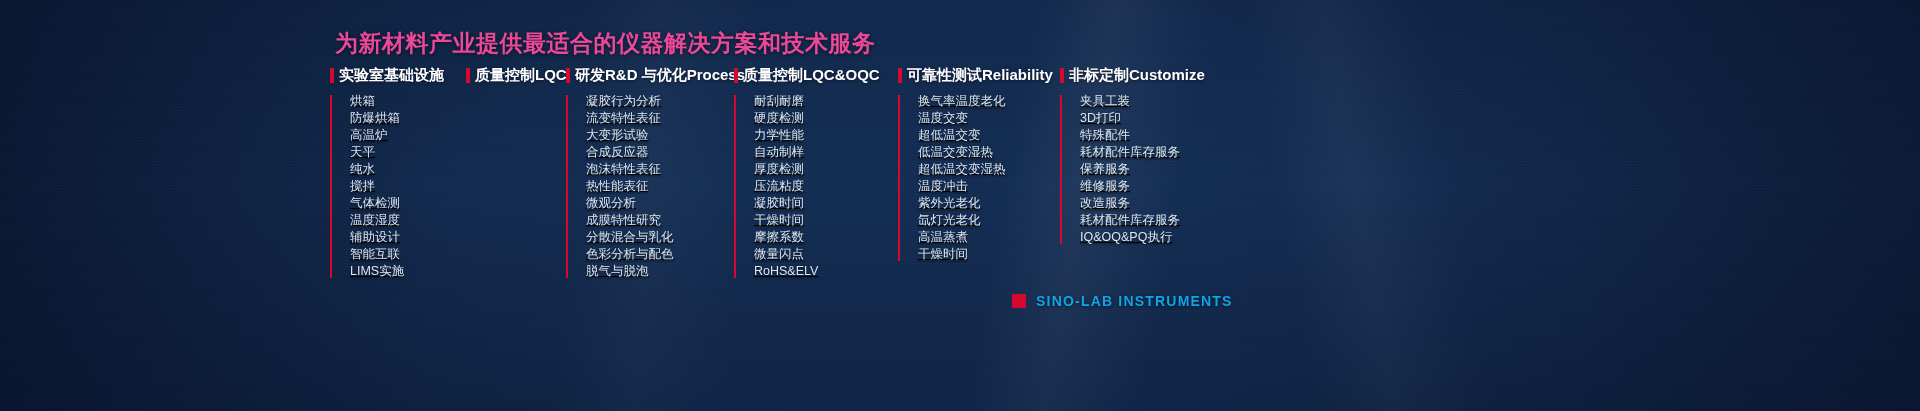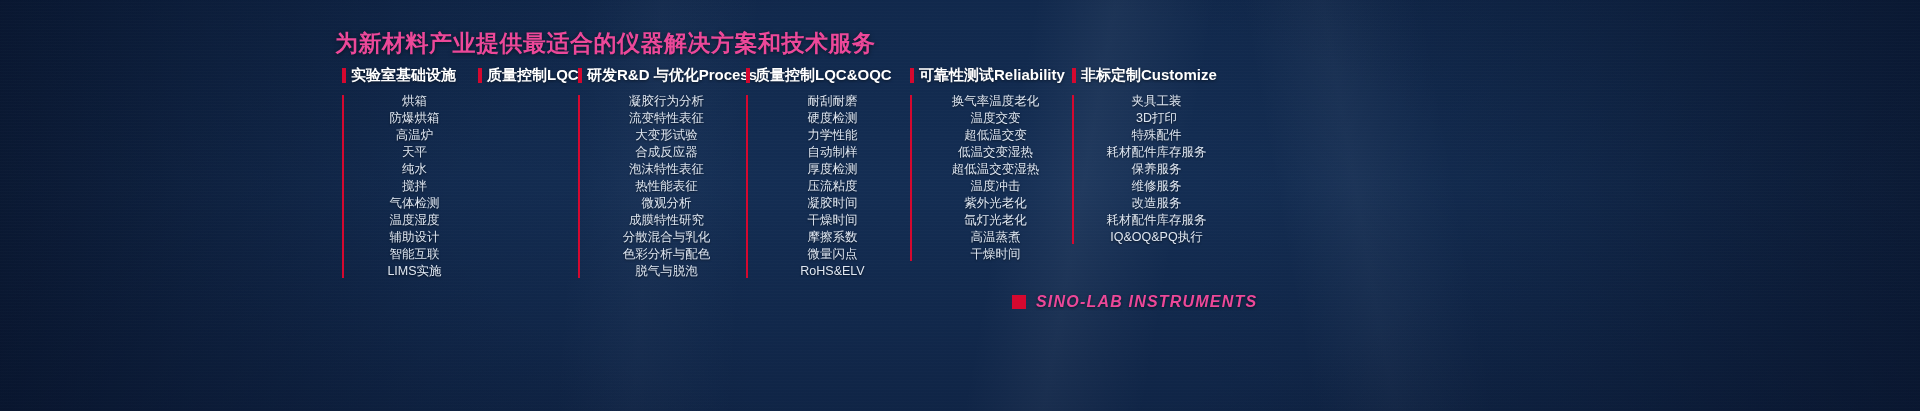--- a/index.html
+++ b/index.html
@@ -49,24 +49,23 @@
     font-size:23px;
     font-weight:bold;
     color:#ec4899;
     letter-spacing:.5px;
     white-space:nowrap;
     text-shadow:0 1px 4px rgba(0,0,0,.55);
   }
 
   .columns {
     position:absolute;
-    left:342px; top:66px;
+    left:330px; top:66px;
     display:flex;
     align-items:flex-start;
-    text-align:center;
   }
   .col { flex:0 0 auto; }
 
   .col-head {
     display:flex;
     align-items:center;
     font-size:15px;
     font-weight:bold;
     color:#ffffff;
     white-space:nowrap;
@@ -77,22 +76,23 @@
     display:inline-block;
     width:4px; height:15px;
     background:#d5082f;
     margin-right:5px;
     flex:0 0 auto;
   }
 
   .col-list {
     position:relative;
     list-style:none;
-    padding-left:9px;
+    padding-left:20px;
     margin-top:4px;
+    text-decoration:underline;
   }
   .col-list::before {
     content:"";
     position:absolute;
     left:0; top:2px; bottom:2px;
     width:2px;
     background:#d5082f;
   }
   .col-list li {
     font-size:12.5px;
@@ -116,27 +116,26 @@
     display:flex;
     align-items:center;
   }
   .brand-mark {
     width:14px; height:14px;
     background:#d5082f;
     margin-right:10px;
     flex:0 0 auto;
   }
   .brand-text {
-    font-size:16px;
+    font-size:14px;
     font-weight:bold;
-    color:#ec4899;
+    color:#0ea5e9;
     letter-spacing:1.2px;
     white-space:nowrap;
     text-shadow:0 1px 3px rgba(0,0,0,.55);
-    font-style:italic;
   }
 </style>
 </head>
 <body>
 
 <div id="bg">
   <div class="layer bg-base"></div>
   <div class="layer bg-glass"></div>
   <div class="layer bg-vignette"></div>
   <div class="layer bg-scan"></div>

